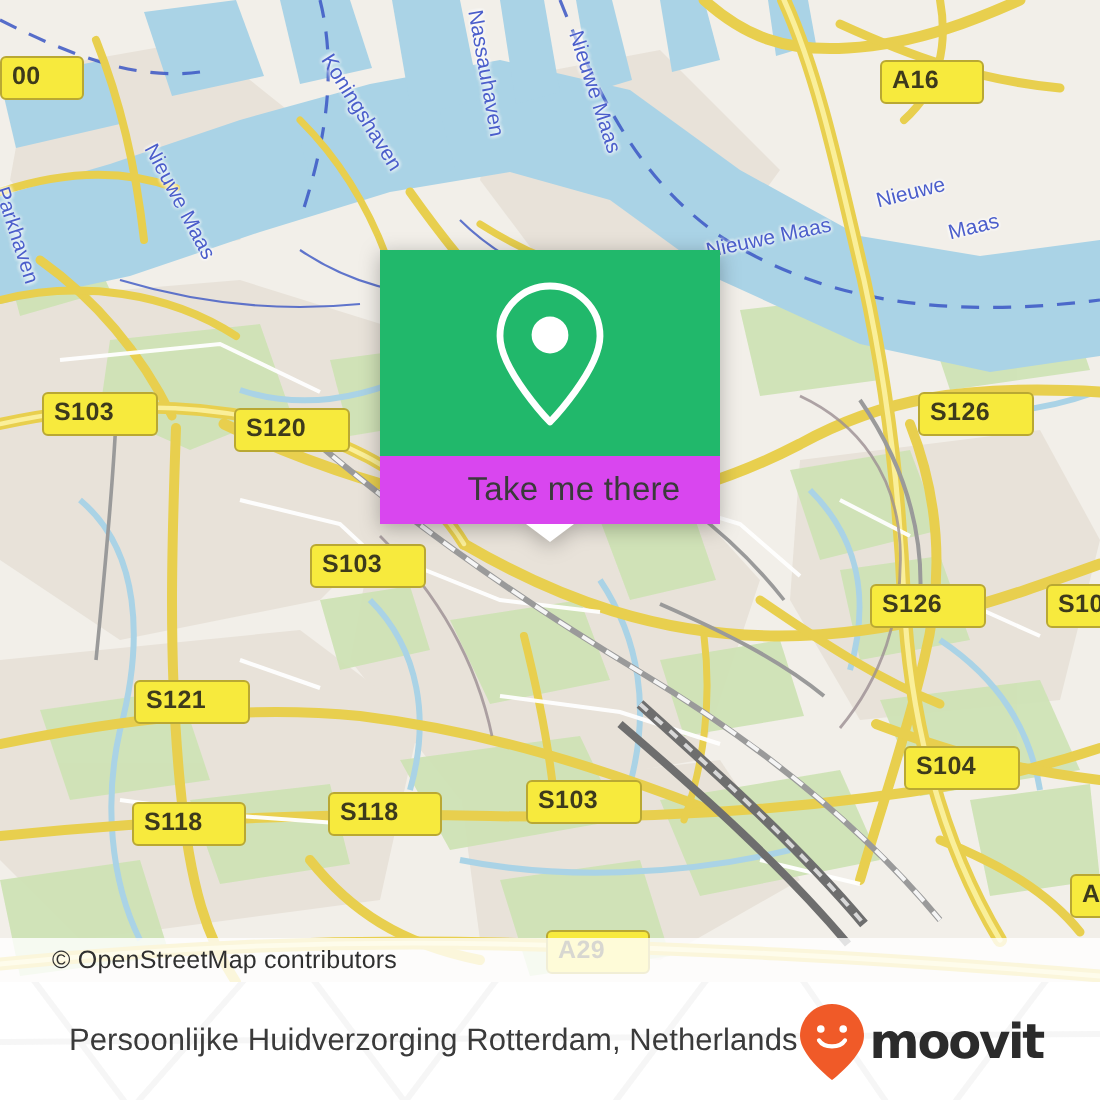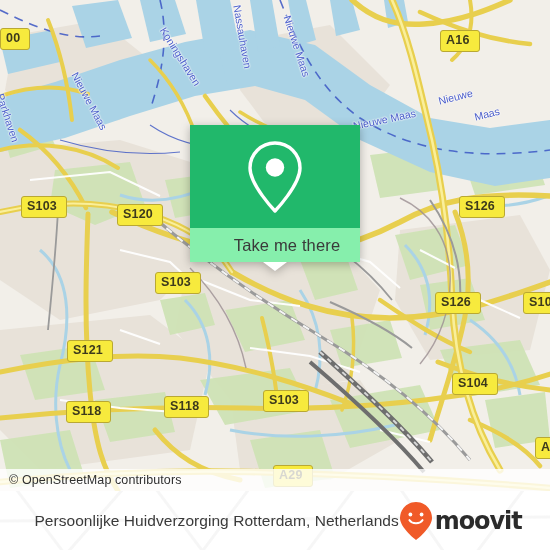--- a/index.html
+++ b/index.html
@@ -14,35 +14,35 @@
   #map{position:absolute;left:0;top:0;width:550px;height:491px;overflow:hidden;background:#efeae4;}
   #map svg{position:absolute;left:0;top:0;}
 
   
   #attrib{
     position:absolute;left:0;bottom:0;width:100%;height:22px;
     background:rgba(255,255,255,0.80);
     display:flex;align-items:center;
   }
   #attrib span{
-    font-size:12.5px;color:#2f2f2f;padding-left:9px;letter-spacing:.1px;
+    font-size:12.5px;color:#2f2f2f;padding-left:26px;letter-spacing:.1px;
     font-family:"Liberation Sans","DejaVu Sans",sans-serif;
   }
 
   
   .shield{
     position:absolute;
     background:#f7ea3d;
     border:1.6px solid #b9a833;
     border-radius:3px;
     color:#3d3a1c;
     font-weight:bold;
     font-size:12.5px;
     line-height:1;
-    padding:3px 9px 4px 5px;
+    padding:3px 21px 4px 5px;
     white-space:nowrap;
     letter-spacing:.2px;
     font-family:"Liberation Sans","DejaVu Sans",sans-serif;
     box-sizing:border-box;
   }
 
   
   .wlabel{
     position:absolute;
     color:#4b5ecb;
@@ -56,21 +56,21 @@
   #callout{
     position:absolute;left:190px;top:125px;width:170px;
     filter:drop-shadow(0 2px 5px rgba(0,0,0,.28));
   }
   #callout-head{
     height:103px;background:#21b86b;
     display:flex;align-items:center;justify-content:center;
   }
   #callout-head svg{display:block;}
   #callout-foot{
-    background:#86efac;height:34px;
+    background:#d946ef;height:34px;
     display:flex;align-items:center;justify-content:center;padding-left:24px;
   }
   #callout-foot span{
     font-size:16.5px;color:#3a3a3a;letter-spacing:.15px;
     font-family:"Liberation Sans","DejaVu Sans",sans-serif;
   }
   #callout-tip{
     position:absolute;left:50%;top:137px;transform:translateX(-50%);
     width:0;height:0;
     border-left:12px solid transparent;

